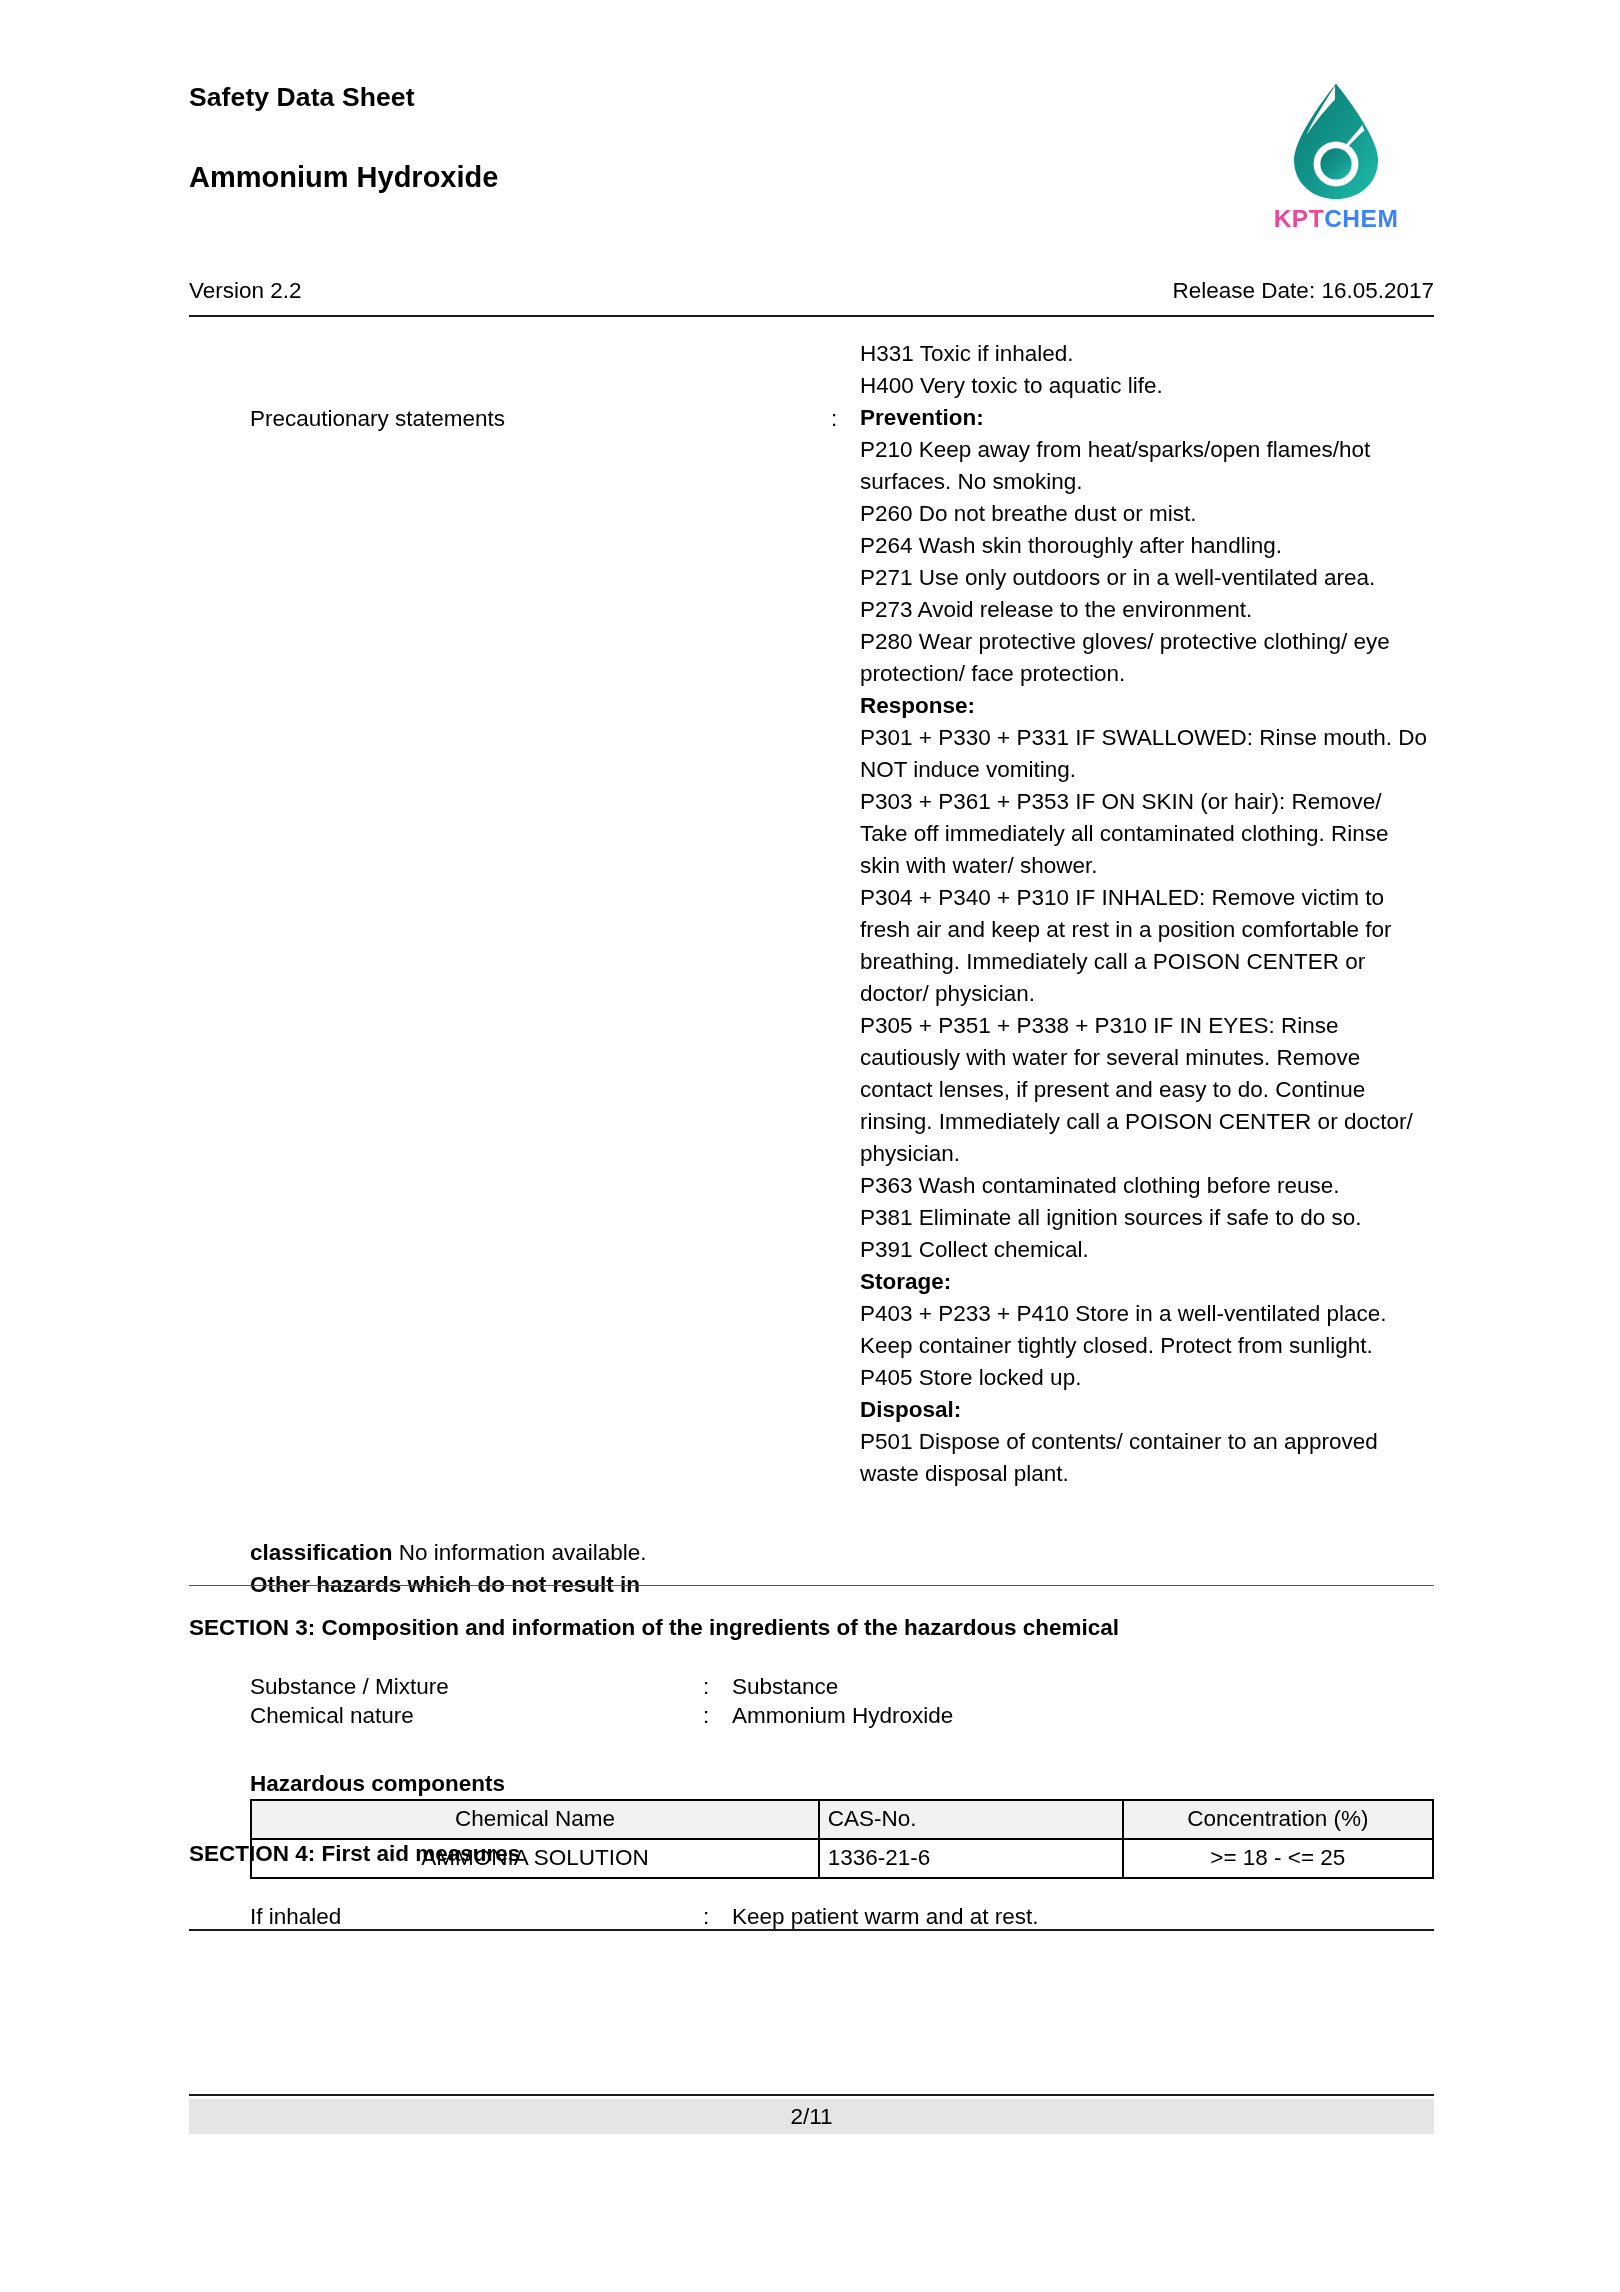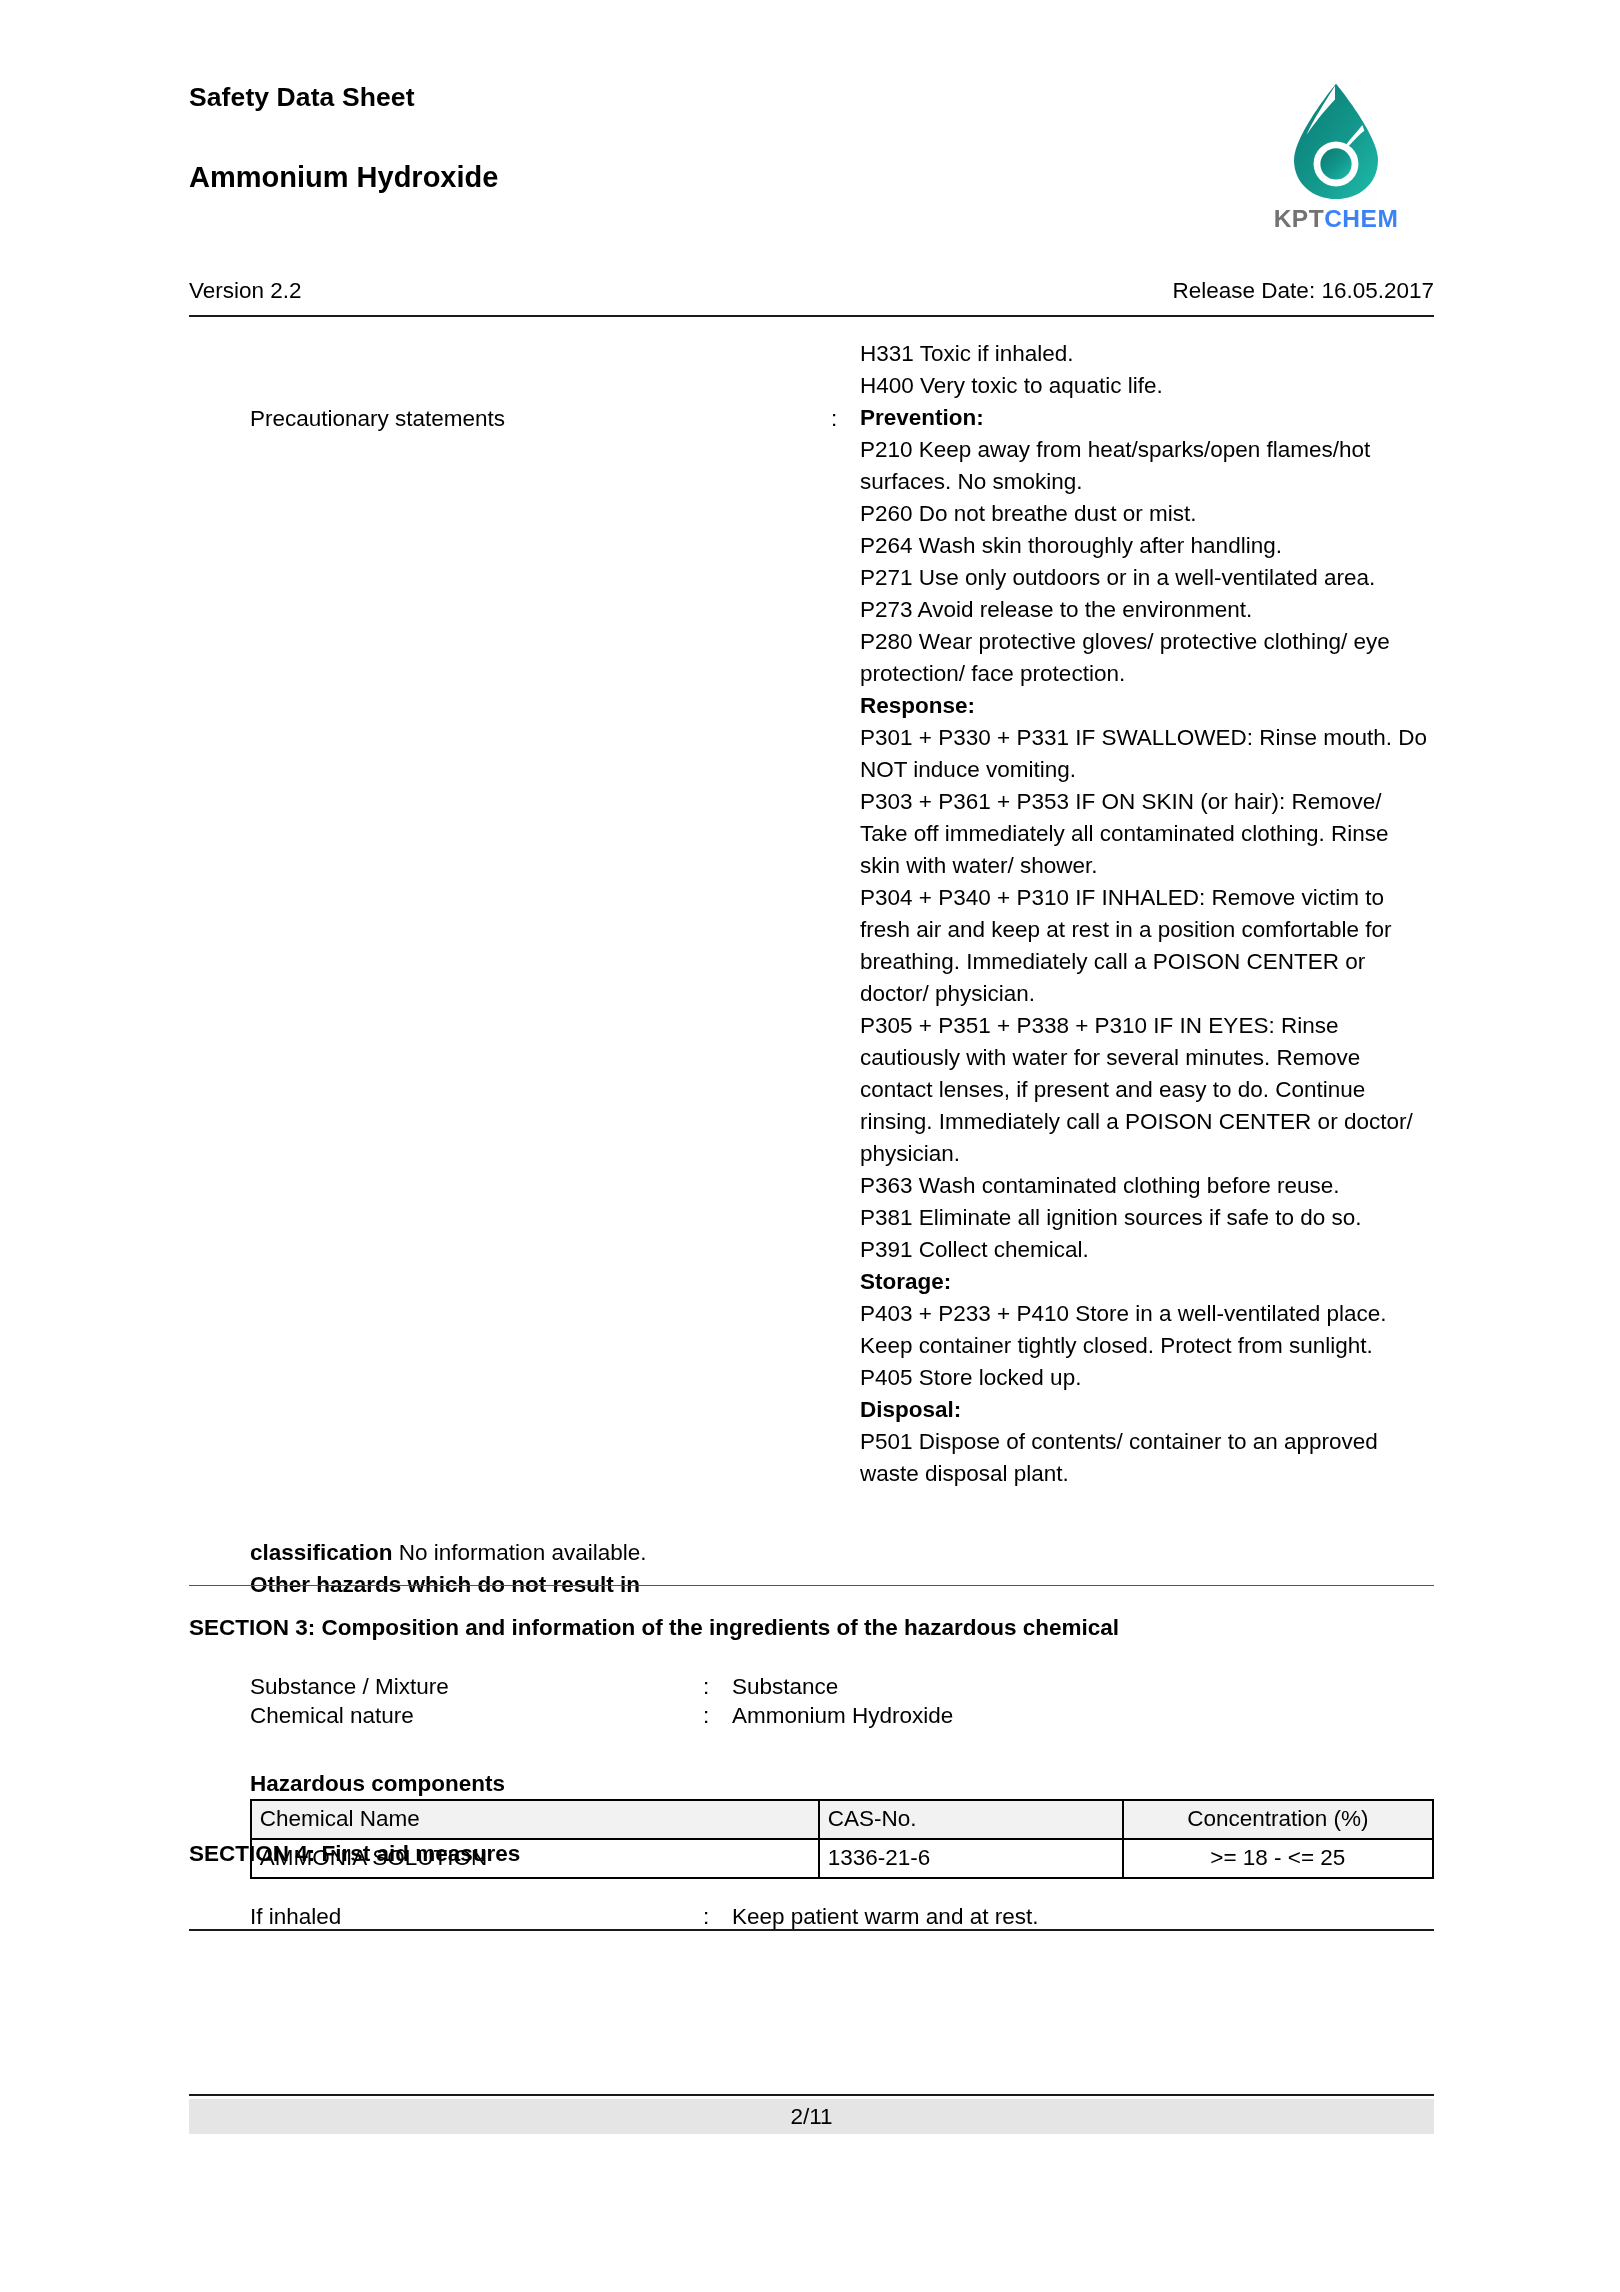--- a/index.html
+++ b/index.html
@@ -57,21 +57,21 @@
     margin: 0 auto;
   }
   .logo-word {
     font-size: 24.5px;
     font-weight: bold;
     letter-spacing: 0.5px;
     line-height: 1;
     margin-top: 3.9px;
     white-space: nowrap;
   }
-  .logo-word .kpt { color: #737373; text-align: right; }
+  .logo-word .kpt { color: #ec4899; text-align: right; }
   .logo-word .chem { color: #3b82f6; }
 
   .meta-row {
     position: absolute;
     left: 189px;
     top: 277px;
     width: 1245px;
     font-size: 22.5px;
     line-height: 1.25;
   }
@@ -171,21 +171,21 @@
   }
   table.hazcomp th,
   table.hazcomp td {
     border: 2px solid #000000;
     padding: 2.9px 7.8px;
     font-weight: normal;
     height: 31px;
     vertical-align: middle;
   }
   table.hazcomp thead th { background: #f2f2f2; text-align: left; }
-  table.hazcomp .c-name { width: 496px; }
+  table.hazcomp .c-name { width: 496px; text-align: center; }
   table.hazcomp .c-cas  { width: 257px; }
   table.hazcomp .c-conc { width: 263px; text-align: center; }
   table.hazcomp tbody td { background: #ffffff; }
 
   
   .footer-rule {
     position: absolute;
     left: 189px;
     top: 2094px;
     width: 1245px;

